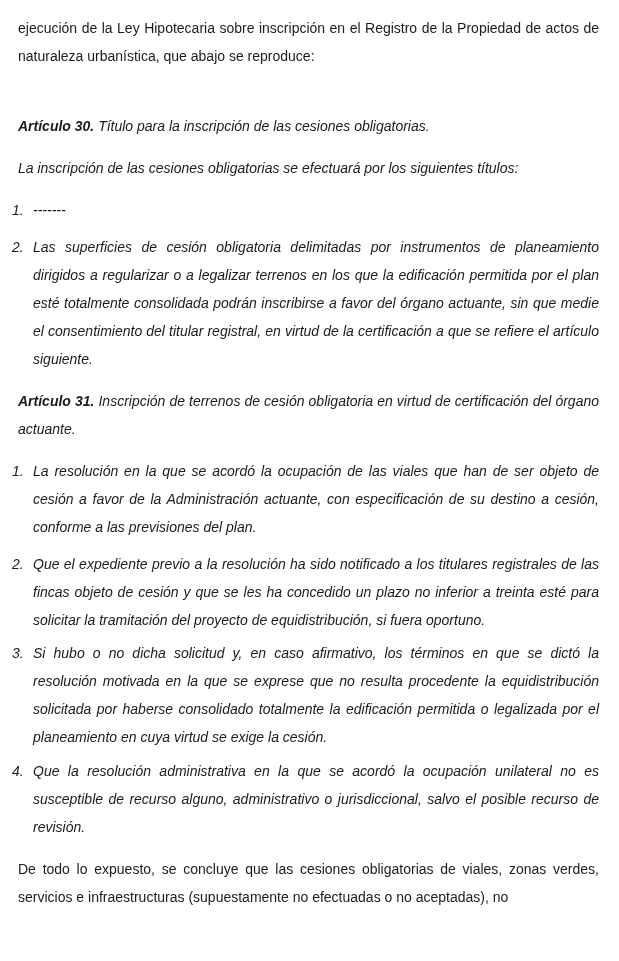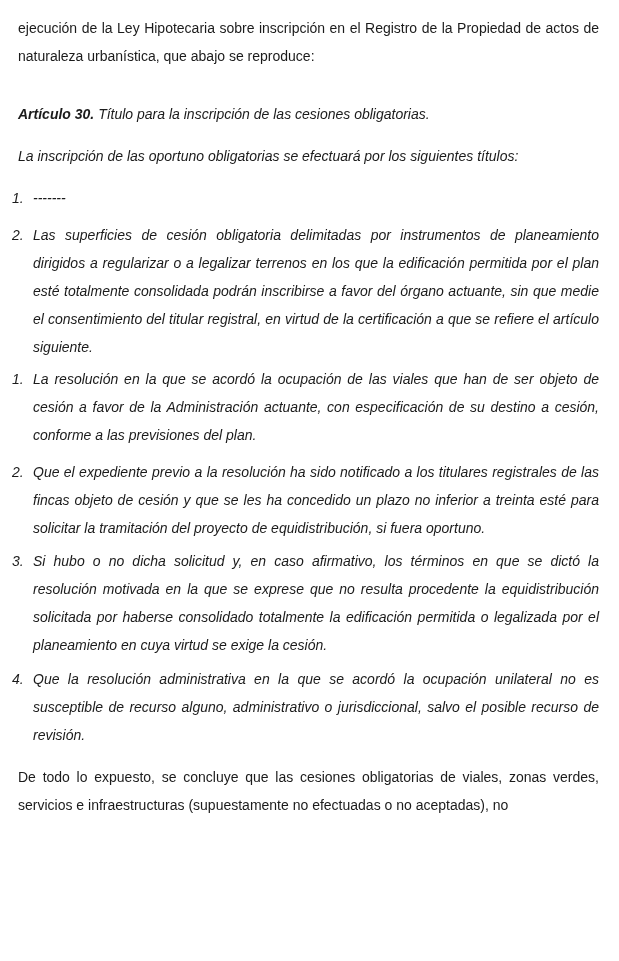--- a/index.html
+++ b/index.html
@@ -25,50 +25,51 @@
     margin-left: -6px;
   }
   .list-item .num {
     flex: 0 0 21px;
     width: 21px;
   }
   .list-item .item-text {
     flex: 1;
     text-align: justify;
   }
-  .mb30 { margin-bottom: 30px; }
+  .mb30 { margin-bottom: 42px; }
   .mb14 { margin-bottom: 14px; }
   .mb10 { margin-bottom: 3px; }
   .mb9  { margin-bottom: 9px; }
   .mb6  { margin-bottom: 6px; }
   .mb5  { margin-bottom: 5px; }
   .mb4  { margin-bottom: 4px; }
   .mb3  { margin-bottom: 3px; }
 </style>
 </head>
 <body>
 
 <div class="page">
 
   <p class="para mb30">ejecución de la Ley Hipotecaria sobre inscripción en el Registro de la Propiedad de actos de naturaleza urbanística, que abajo se reproduce:</p>
 
   <p class="heading mb10"><span class="bold">Artículo 30.</span><span> Título para la inscripción de las cesiones obligatorias.</span></p>
 
-  <p class="para it mb14">La inscripción de las oportuno obligatorias se efectuará por los siguientes títulos:</p>
+  <p class="para it mb14">La inscripción de las cesiones obligatorias se efectuará por los siguientes títulos:</p>
 
   <div class="list-item mb9">
     <span class="num">1.</span>
     <div class="item-text">-------</div>
   </div>
 
   <div class="list-item mb4">
     <span class="num">2.</span>
     <div class="item-text">Las superficies de cesión obligatoria delimitadas por instrumentos de planeamiento dirigidos a regularizar o a legalizar terrenos en los que la edificación permitida por el plan esté totalmente consolidada podrán inscribirse a favor del órgano actuante, sin que medie el consentimiento del titular registral, en virtud de la certificación a que se refiere el artículo siguiente.</div>
   </div>
 
+  <p class="heading mb14"><span class="bold">Artículo 31.</span><span> Inscripción de terrenos de cesión obligatoria en virtud de certificación del órgano actuante.</span></p>
 
 
   <div class="list-item mb9">
     <span class="num">1.</span>
     <div class="item-text">La resolución en la que se acordó la ocupación de las viales que han de ser objeto de cesión a favor de la Administración actuante, con especificación de su destino a cesión, conforme a las previsiones del plan.</div>
   </div>
 
   <div class="list-item mb5">
     <span class="num">2.</span>
     <div class="item-text">Que el expediente previo a la resolución ha sido notificado a los titulares registrales de las fincas objeto de cesión y que se les ha concedido un plazo no inferior a treinta esté para solicitar la tramitación del proyecto de equidistribución, si fuera oportuno.</div>

